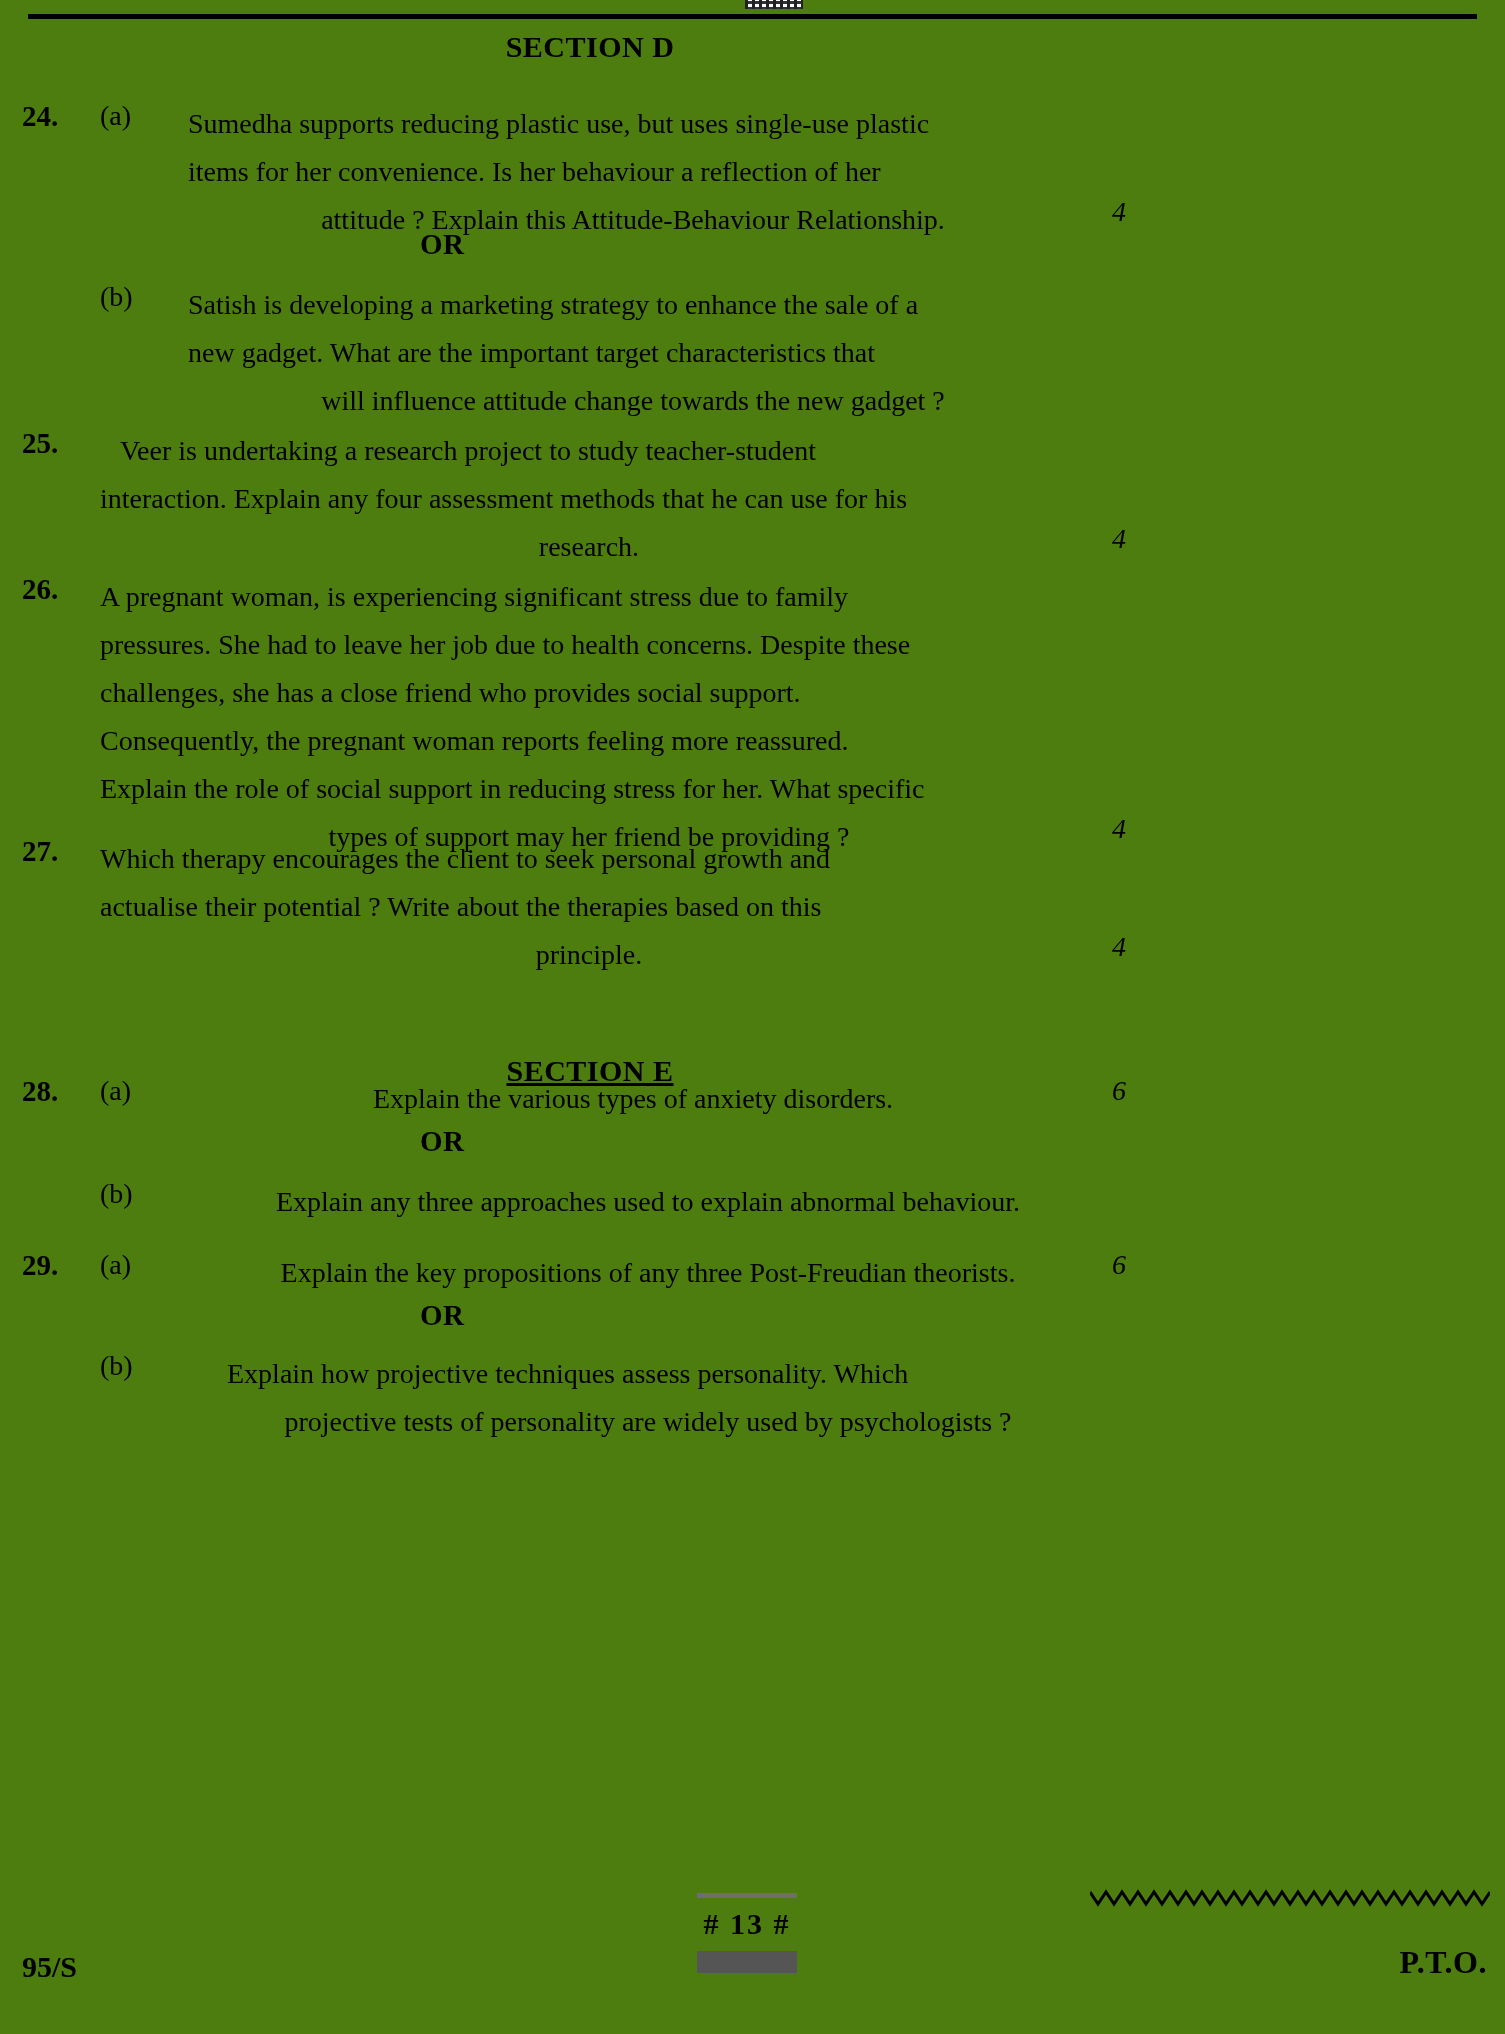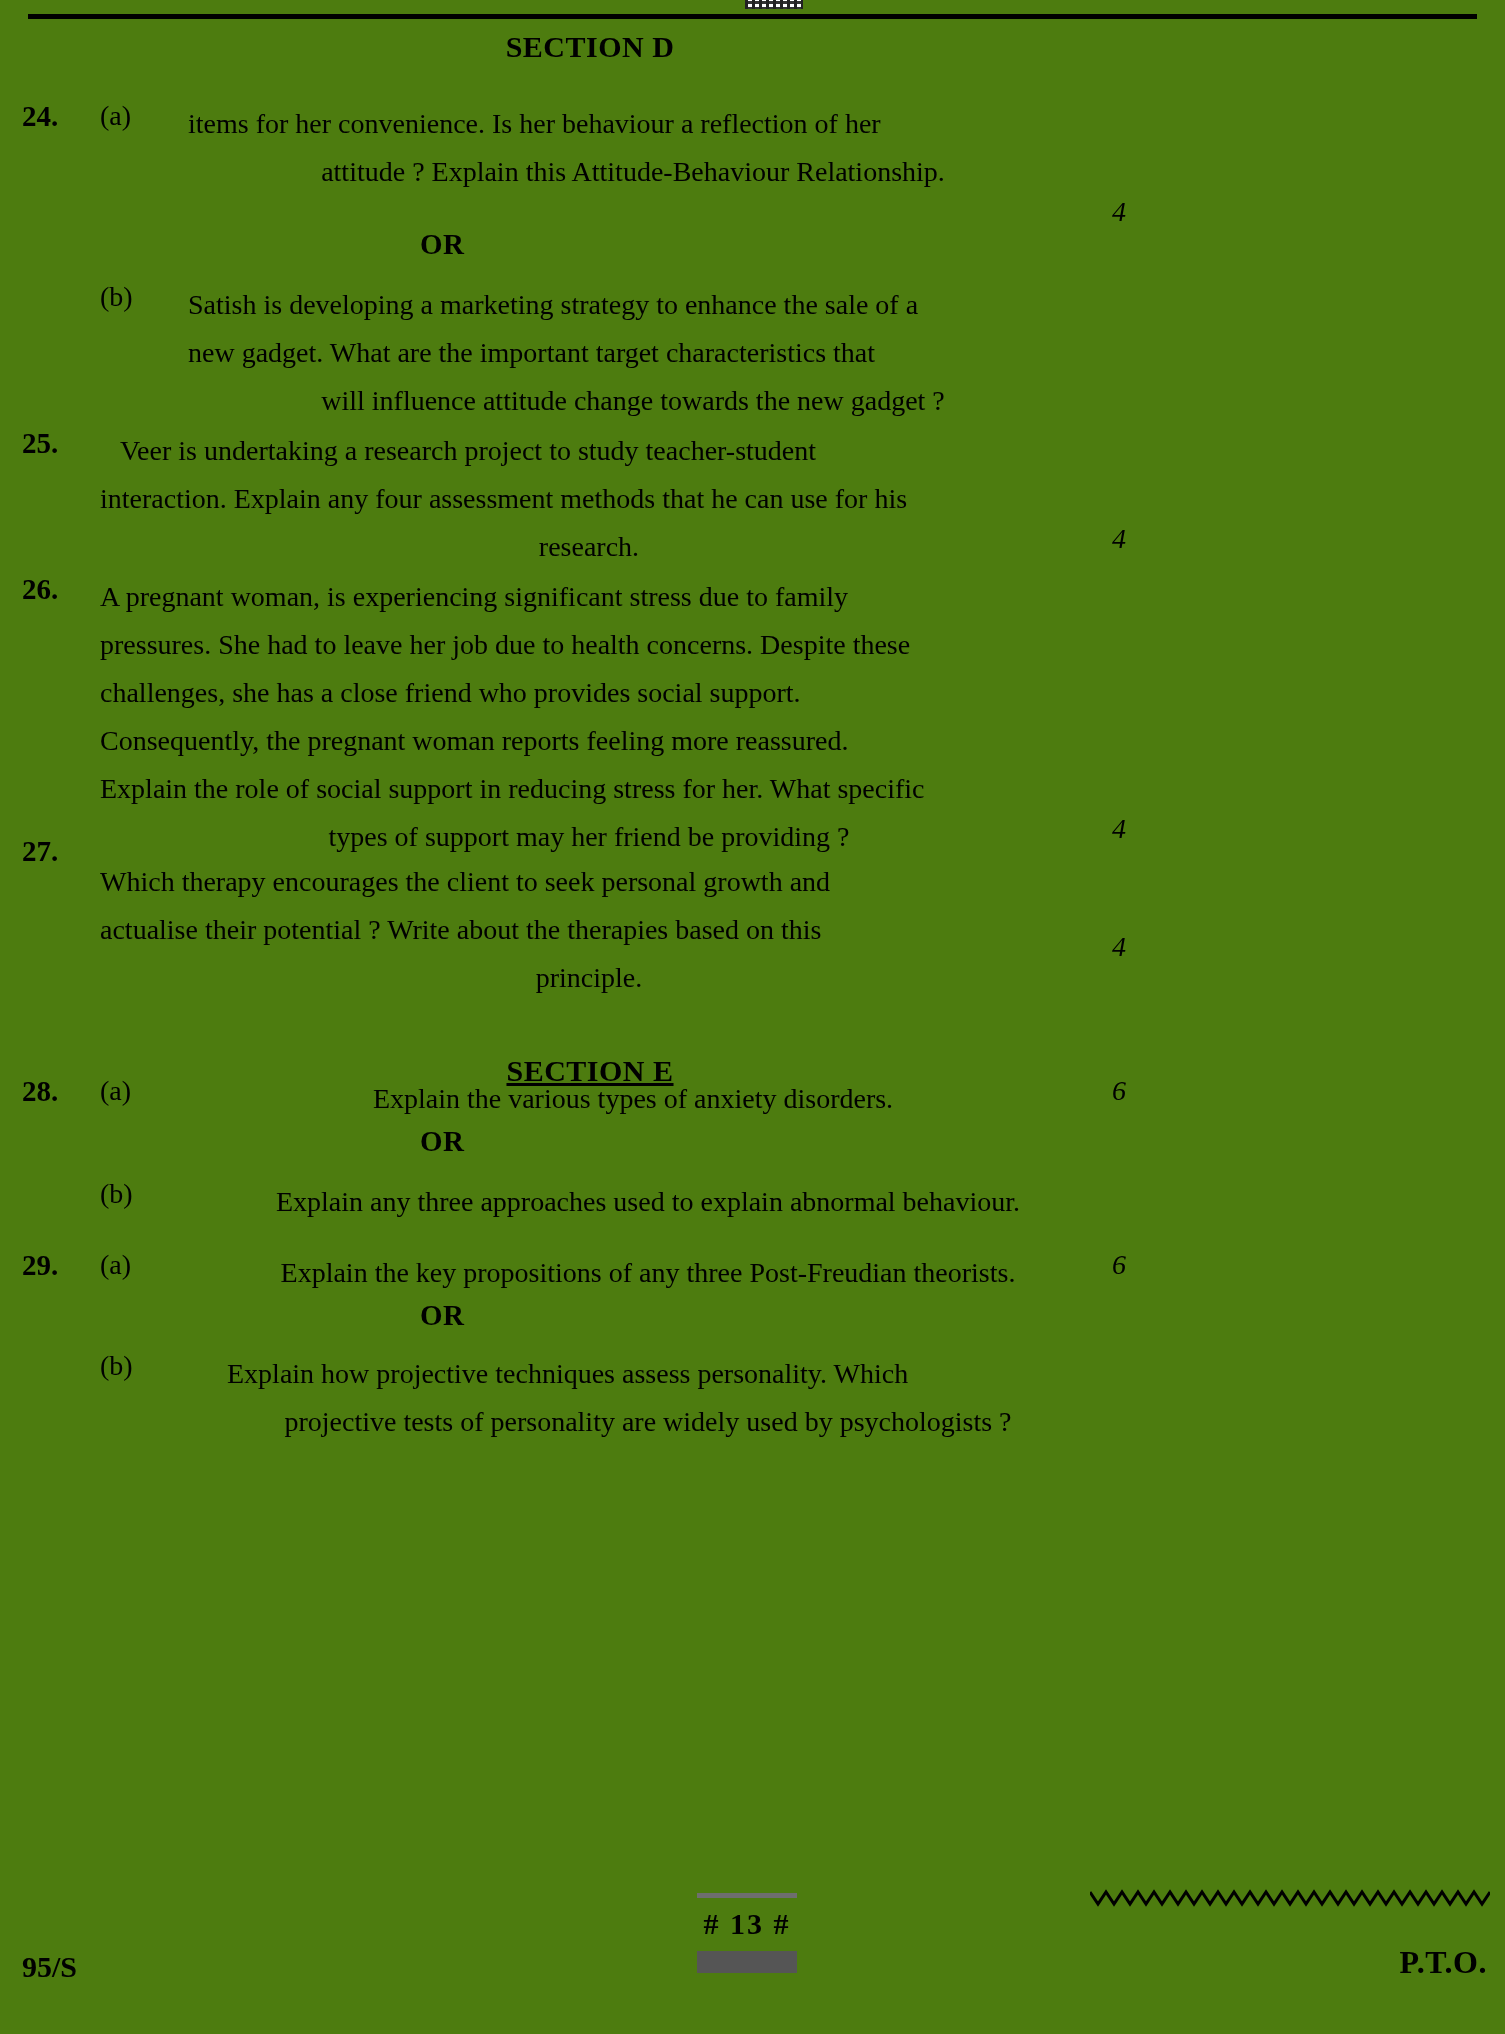--- a/index.html
+++ b/index.html
@@ -182,20 +182,21 @@
   </div>
 
   <div class="top-rule"></div>
 
   <div class="section-heading" style="top:30px;">SECTION D</div>
 
   <div class="q-row" style="top:100px;">
     <div class="q-num">24.</div>
     <div class="q-part">(a)</div>
     <div class="q-text indent-part">
+      <div style="text-align:justify;">Sumedha supports reducing plastic use, but uses single-use plastic</div>
       <div style="text-align:justify;">items for her convenience. Is her behaviour a reflection of her</div>
       <div class="lastline">attitude ? Explain this Attitude-Behaviour Relationship.</div>
     </div>
     <div class="marks" style="left:1112px; top:96px;">4</div>
   </div>
 
   <div class="or-label" style="left:420px; top:228px;">OR</div>
 
   <div class="q-row" style="top:281px;">
     <div class="q-part">(b)</div>
@@ -225,21 +226,21 @@
       <div style="text-align:justify;">Consequently, the pregnant woman reports feeling more reassured.</div>
       <div style="text-align:justify;">Explain the role of social support in reducing stress for her. What specific</div>
       <div class="lastline">types of support may her friend be providing ?</div>
     </div>
     <div class="marks" style="left:1112px; top:240px;">4</div>
   </div>
 
   <div class="q-row" style="top:835px;">
     <div class="q-num">27.</div>
     <div class="q-text indent-plain">
-      <div style="text-align:justify;margin-top:23px;">Which therapy encourages the client to seek personal growth and</div>
+      <div style="text-align:justify;">Which therapy encourages the client to seek personal growth and</div>
       <div style="text-align:justify;">actualise their potential ? Write about the therapies based on this</div>
       <div class="lastline">principle.</div>
     </div>
     <div class="marks" style="left:1112px; top:96px;">4</div>
   </div>
 
   <div class="section-heading" style="top:1054px;text-decoration:underline;">SECTION E</div>
 
   <div class="q-row" style="top:1075px;">
     <div class="q-num">28.</div>

